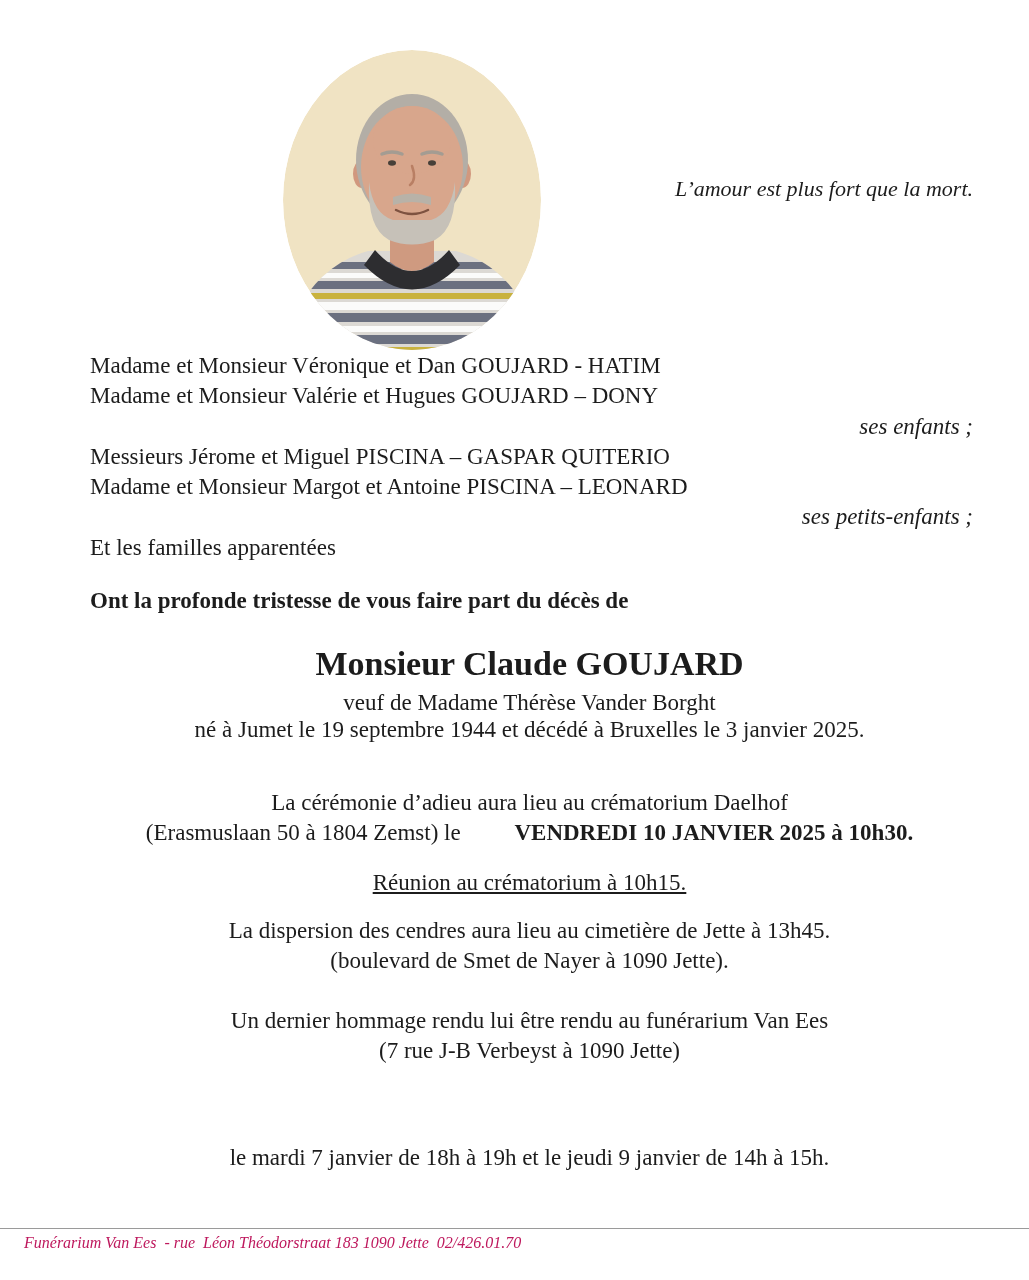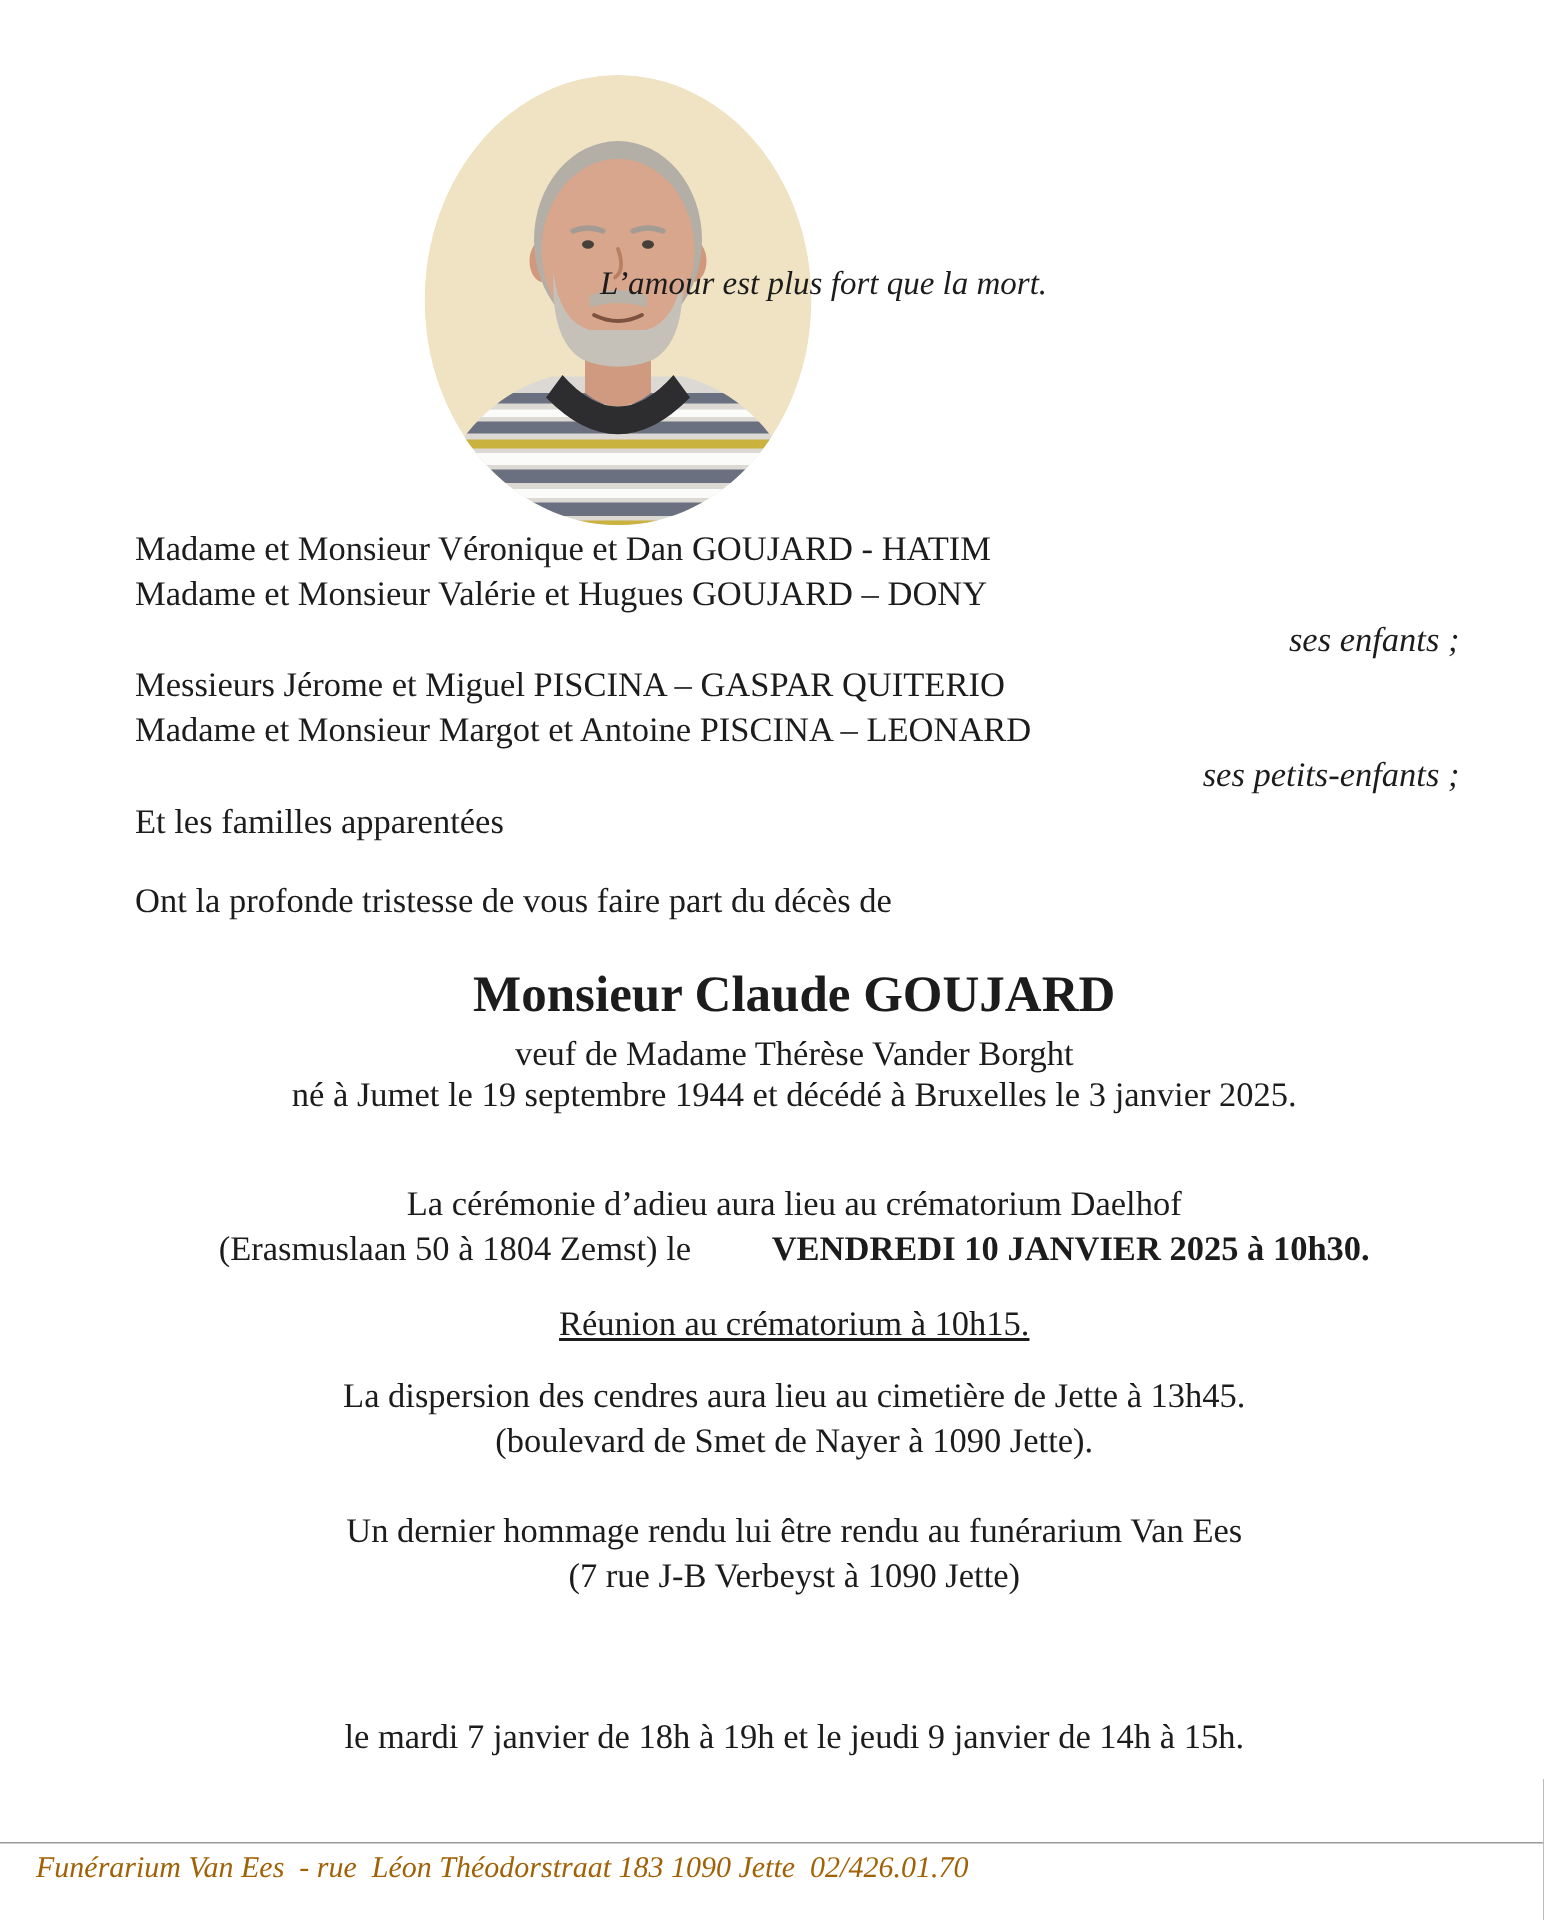--- a/index.html
+++ b/index.html
@@ -8,31 +8,32 @@
     width:1029px;height:1280px;
     margin:0 auto;
     background:#ffffff;
     font-family:"Liberation Serif","DejaVu Serif",serif;
     color:#1c1c1c;
     overflow:hidden;
   }
   .photo{position:absolute;left:283px;top:50px;width:258px;height:300px;}
   .epigraph{
     position:absolute;top:176px;left:400px;right:56px;
-    text-align:left;font-style:italic;font-size:22px;
+    text-align:right;font-style:italic;font-size:22px;
   }
   .names{
     position:absolute;left:90px;top:351px;width:883px;
     font-size:23px;line-height:30.25px;
   }
   .names .nline{text-align:left;}
   .names .rlabel{text-align:right;font-style:italic;}
   .announce{
     position:absolute;left:90px;top:588px;
     font-size:23px;
+    font-weight:bold;
   }
   .centercol{
     position:absolute;left:30px;top:0;width:999px;height:935px;
     text-align:center;font-size:23px;
   }
   .centercol > div{position:absolute;left:0;right:0;}
   .deceased-name{top:645px;font-size:34px;font-weight:bold;}
   .widower{top:690px;}
   .lifespan{top:717px;}
   .cer1{top:790px;}
@@ -43,21 +44,21 @@
   .disp2{top:948px;}
   .tri1{top:1008px;}
   .tri2{top:1038px;}
   .tri3{top:1108px;margin-top:37px;}
   .footer-rule{
     position:absolute;left:0;right:0;top:1228px;height:1px;
     background:#9a9a9a;
   }
   .footer-text{
     position:absolute;left:24px;top:1234px;
-    font-style:italic;font-size:20px;color:#a16207;
+    font-style:italic;font-size:16px;color:#be185d;
     white-space:pre;
   }
 </style>
 </head>
 <body>
 
 <div class="page">
 
   <div class="photo">
     <svg viewBox="0 0 258 300" width="258" height="300">

